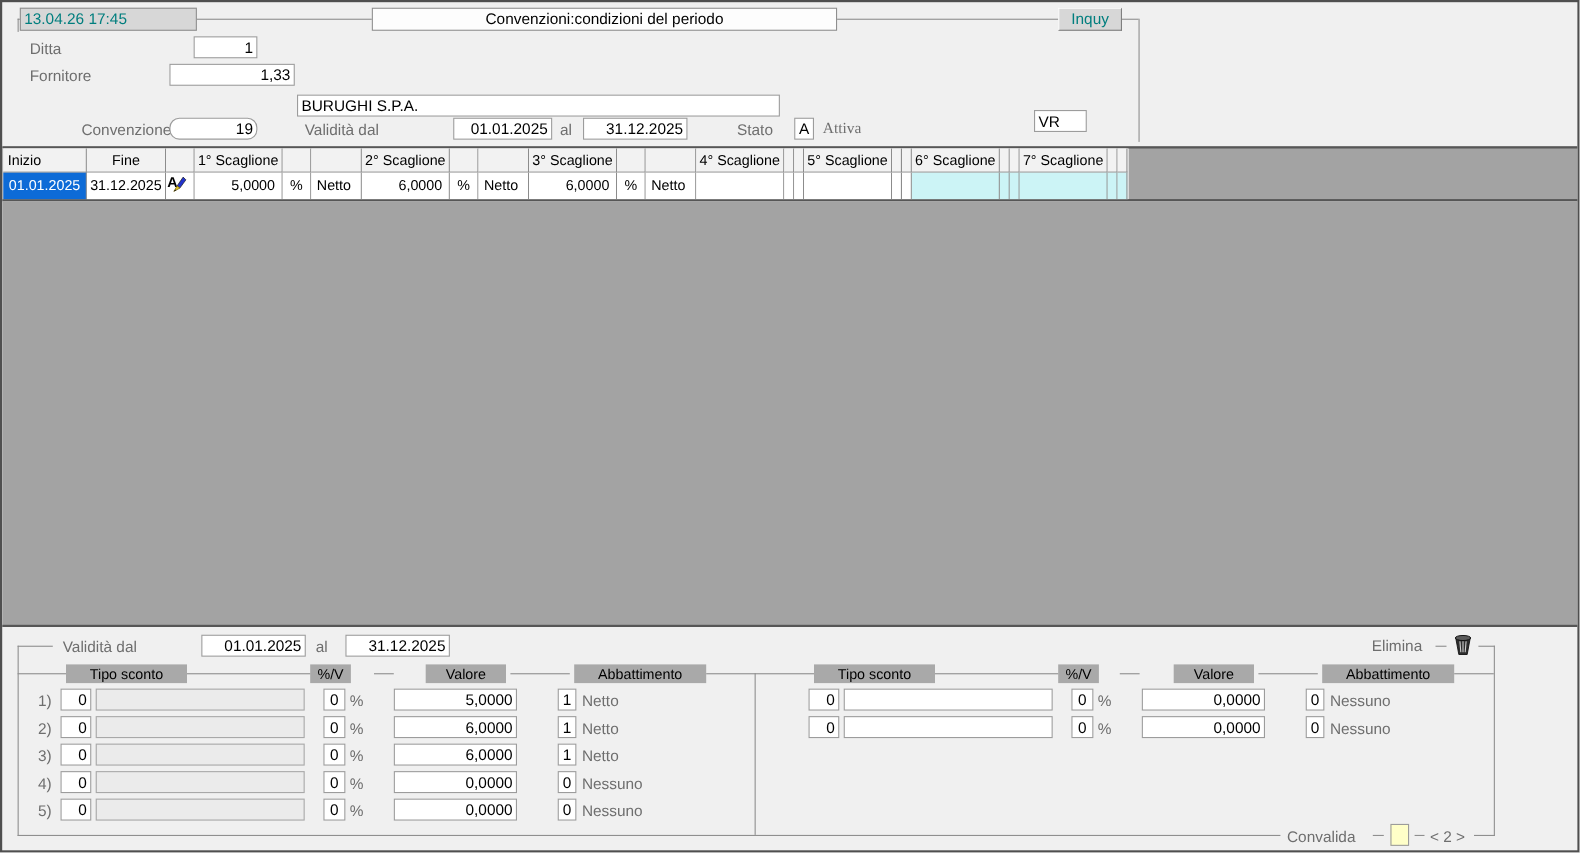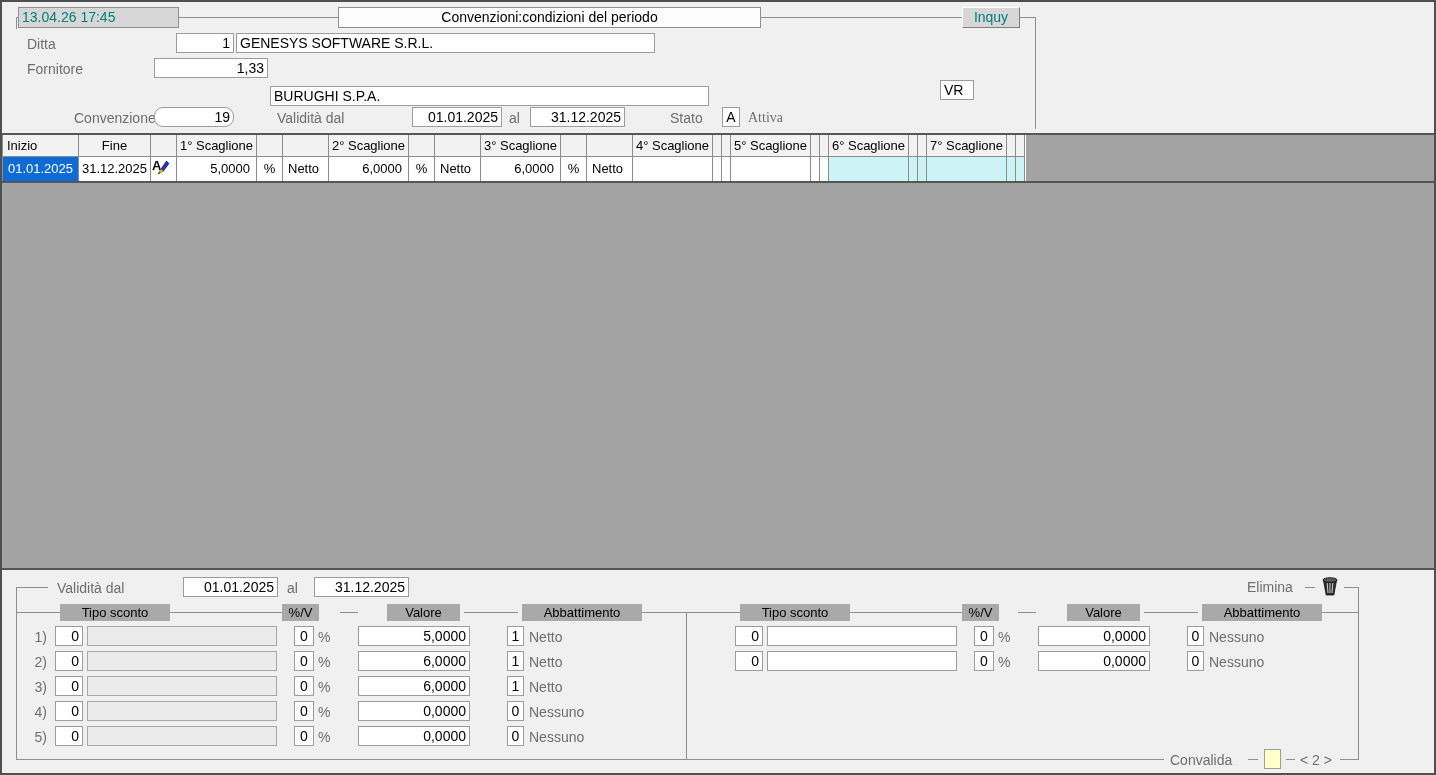--- a/index.html
+++ b/index.html
@@ -53,27 +53,26 @@
   <div class="gline" style="left:14px;top:15px;width:1019px;height:1px;"></div>
   <div class="gline" style="left:14px;top:15px;width:1px;height:12px;"></div>
   <div class="gline" style="left:1033px;top:15px;width:1px;height:112px;"></div>
 
   <div class="box datetime">13.04.26 17:45</div>
   <div class="box titlebox">Convenzioni:condizioni del periodo</div>
   <div class="btn">Inquy</div>
 
   <div class="lbl" style="left:25px;top:34px;">Ditta</div>
   <div class="box right" style="left:174px;top:31px;width:58px;">1</div>
-  <div class="box" style="left:234px;top:31px;width:419px;">GENESYS SOFTWARE S.R.L.</div>
 
   <div class="lbl" style="left:25px;top:59px;">Fornitore</div>
   <div class="box right" style="left:152px;top:56px;width:114px;">1,33</div>
   <div class="box" style="left:268px;top:56px;width:439px;margin-top:28px;">BURUGHI S.P.A.</div>
 
-  <div class="box" style="left:938px;top:78px;width:34px;">VR</div>
+  <div class="box" style="left:938px;top:98px;width:48px;">VR</div>
 
   <div class="lbl" style="left:36px;top:108px;margin-left:36px;">Convenzione</div>
   <div class="box right" style="left:152px;top:105px;width:80px;border-radius:9px;">19</div>
   <div class="lbl" style="left:275px;top:108px;">Validità dal</div>
   <div class="box right" style="left:410px;top:105px;width:90px;">01.01.2025</div>
   <div class="lbl" style="left:507px;top:108px;">al</div>
   <div class="box right" style="left:528px;top:105px;width:95px;">31.12.2025</div>
   <div class="lbl" style="left:668px;top:108px;">Stato</div>
   <div class="box center" style="left:720px;top:105px;width:18px;padding:0;">A</div>
   <div class="lbl" style="left:746px;top:108px;font-family:Liberation Serif, serif;">Attiva</div>

